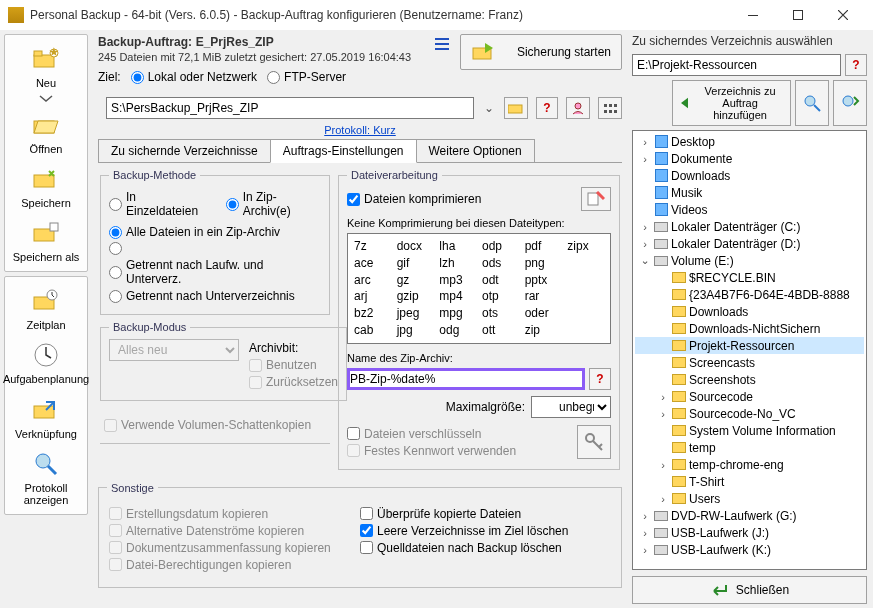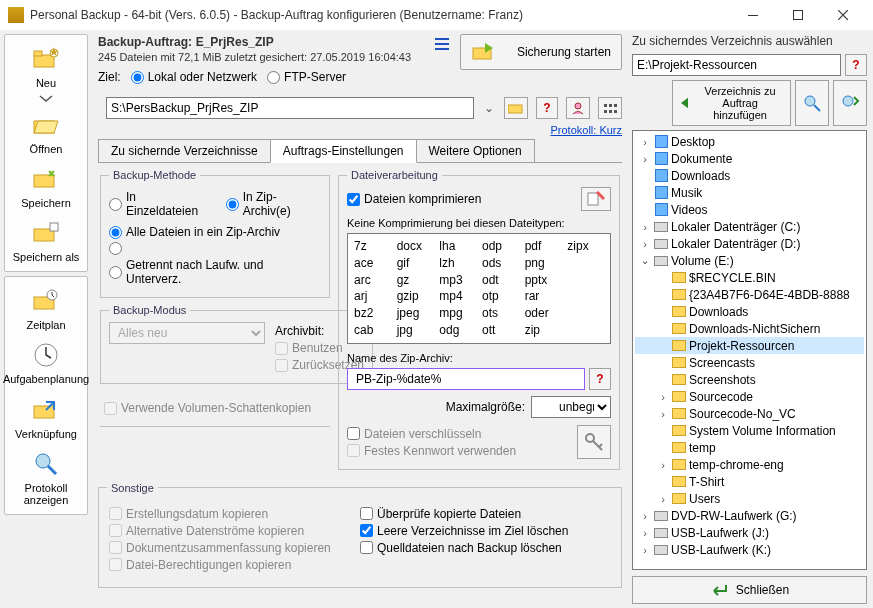--- a/index.html
+++ b/index.html
@@ -28,48 +28,48 @@
 .job-info { flex: 1; }
 .job-title { font-weight: bold; color: #333; font-size: 13px; margin-bottom: 2px; }
 .job-meta { font-size: 11px; color: #333; margin-bottom: 4px; }
 .job-target-row { display: flex; align-items: center; gap: 10px; font-size: 11px; margin-bottom: 4px; }
 .ham-btn { width: 20px; height: 20px; display: flex; align-items: center; justify-content: center; color: #2050c0; cursor: pointer; }
 .start-btn { border: 1px solid #a0a0a0; background: #f4f4f4; padding: 6px 10px; display: flex; align-items: center; gap: 20px; cursor: pointer; border-radius: 2px; }
 
 .path-row { display: flex; align-items: center; gap: 8px; margin: 6px 0 4px 8px; }
 .path-input { flex: 1; border: 1px solid #7a7a7a; background: #fff; padding: 2px 4px; height: 22px; }
 .small-btn { width: 24px; height: 22px; border: 1px solid #a0a0a0; background: #f4f4f4; display: flex; align-items: center; justify-content: center; cursor: pointer; }
-.proto-link { text-align: right; margin: 2px 0; }
+.proto-link { text-align: center; margin: 2px 0; }
 .proto-link a { color: #0645cc; text-decoration: underline; font-size: 11px; cursor: pointer; }
 
 
 .tabs { display: flex; border-bottom: 1px solid #a0a0a0; margin-top: 2px; }
 .tab { padding: 4px 12px; border: 1px solid #a0a0a0; border-bottom: none; background: #f0f0f0; cursor: pointer; margin-right: -1px; position: relative; }
 .tab.active { background: #fff; z-index: 2; border-bottom: 1px solid #fff; margin-bottom: -1px; }
 
 
 .settings { display: flex; gap: 8px; padding: 6px 2px; }
 .col-left { width: 230px; }
 .col-right { flex: 1; }
 
 fieldset { border: 1px solid #c0c0c0; padding: 6px 8px 8px 8px; margin-bottom: 6px; }
 legend { font-size: 11px; color: #335; padding: 0 4px; }
 .radio-row, .check-row { display: flex; align-items: center; gap: 4px; margin: 3px 0; font-size: 11px; }
 .radio-row input, .check-row input { margin: 0; }
 label.dis { color: #888; }
 .inline-group { display: flex; gap: 18px; margin-bottom: 4px; }
 
 .modus-row { display: flex; gap: 10px; align-items: flex-start; }
-.modus-select { width: 156px; height: 22px; border: 1px solid #a0a0a0; background: #f4f4f4; color: #888; padding: 0 4px; }
+.modus-select { width: 130px; height: 22px; border: 1px solid #a0a0a0; background: #f4f4f4; color: #888; padding: 0 4px; }
 .archivbit { margin-top: 2px; }
 
 .filetypes-box { border: 1px solid #7a7a7a; background: #fff; padding: 4px 6px; font-size: 11px; line-height: 1.4; margin-top: 4px; display: grid; grid-template-columns: repeat(6, 1fr); column-gap: 6px; }
 
 .zip-name-row { display: flex; gap: 4px; align-items: center; margin-top: 4px; }
-.zip-name-input { flex: 1; border: 1px solid #8b5cf6; padding: 2px 8px; height: 22px; }
+.zip-name-input { flex: 1; border: 3px solid #8b5cf6; padding: 2px 0; height: 22px; }
 .help-btn { width: 22px; height: 22px; border: 1px solid #a0a0a0; background: #f4f4f4; color: #c00; font-weight: bold; display: flex; align-items: center; justify-content: center; cursor: pointer; }
 
 .maxsize-row { display: flex; align-items: center; gap: 6px; margin-top: 6px; justify-content: flex-end; }
 .maxsize-select { width: 80px; height: 22px; border: 1px solid #7a7a7a; background: #fff; padding-left: 23px; }
 
 .encrypt-row { display: flex; align-items: center; gap: 8px; margin-top: 6px; }
 .key-btn { width: 34px; height: 34px; border: 1px solid #a0a0a0; background: #f4f4f4; display: flex; align-items: center; justify-content: center; }
 
 .misc-cols { display: flex; padding: 4px 2px; }
 .misc-cols .col { flex: 1; }
@@ -293,20 +293,24 @@
           <label class="radio-row">
               <input type="radio" name="m2" checked="" style=""> 
               <span>Alle Dateien in ein Zip-Archiv</span>
             </label>
           <label class="radio-row">
               <input type="radio" name="m2" style=""> 
             </label>
           <label class="radio-row">
               <input type="radio" name="m2" style=""> 
               <span>Getrennt nach Laufw. und Unterverz.</span>
+            </label>
+          <label class="radio-row">
+              <input type="radio" name="m2" style=""> 
+              <span>Getrennt nach Unterverzeichnis</span>
             </label>
         </fieldset>
 
         <fieldset>
           <legend>Backup-Modus</legend>
           <div class="modus-row">
             <select class="modus-select" disabled=""><option>Alles neu</option></select>
             <div class="archivbit">
               <div>Archivbit:</div>
               <label class="check-row dis">

